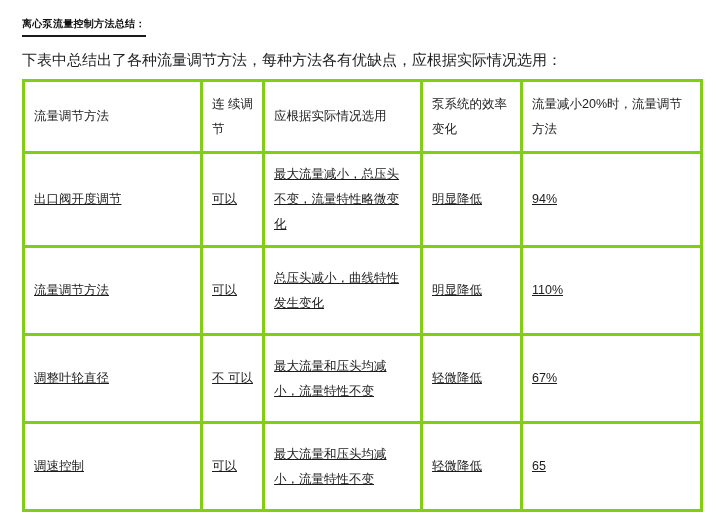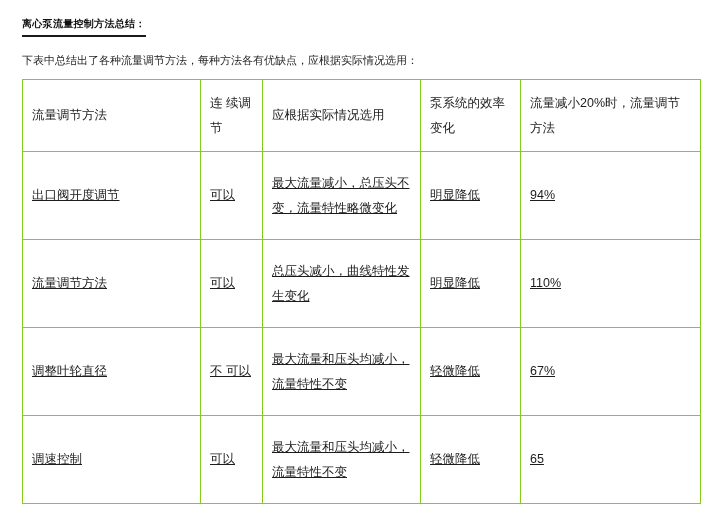--- a/index.html
+++ b/index.html
@@ -26,32 +26,32 @@
     font-size: 10px;
     font-weight: bold;
     color: #111111;
     letter-spacing: 0.3px;
     border-bottom: 2px solid #1a1a1a;
     padding-bottom: 1px;
     margin: 4px 0 0 0;
     line-height: 20px;
   }
   .intro {
-    font-size: 11px;
+    font-size: 15px;
     color: #1f1f1f;
     margin: 14px 0 10px 0;
     line-height: 18px;
   }
   table.method-table {
     border-collapse: collapse;
     width: 678px;
     table-layout: fixed;
   }
   table.method-table td {
-    border: 1px solid #84cc16;
+    border: 3px solid #84cc16;
     vertical-align: middle;
     font-size: 12.5px;
     color: #1c1c1c;
     line-height: 25px;
     padding: 8px 9px;
     box-sizing: border-box;
   }
   .col-0 { width: 178px; }
   .col-1 { width: 62px; }
   .col-2 { width: 158px; }

